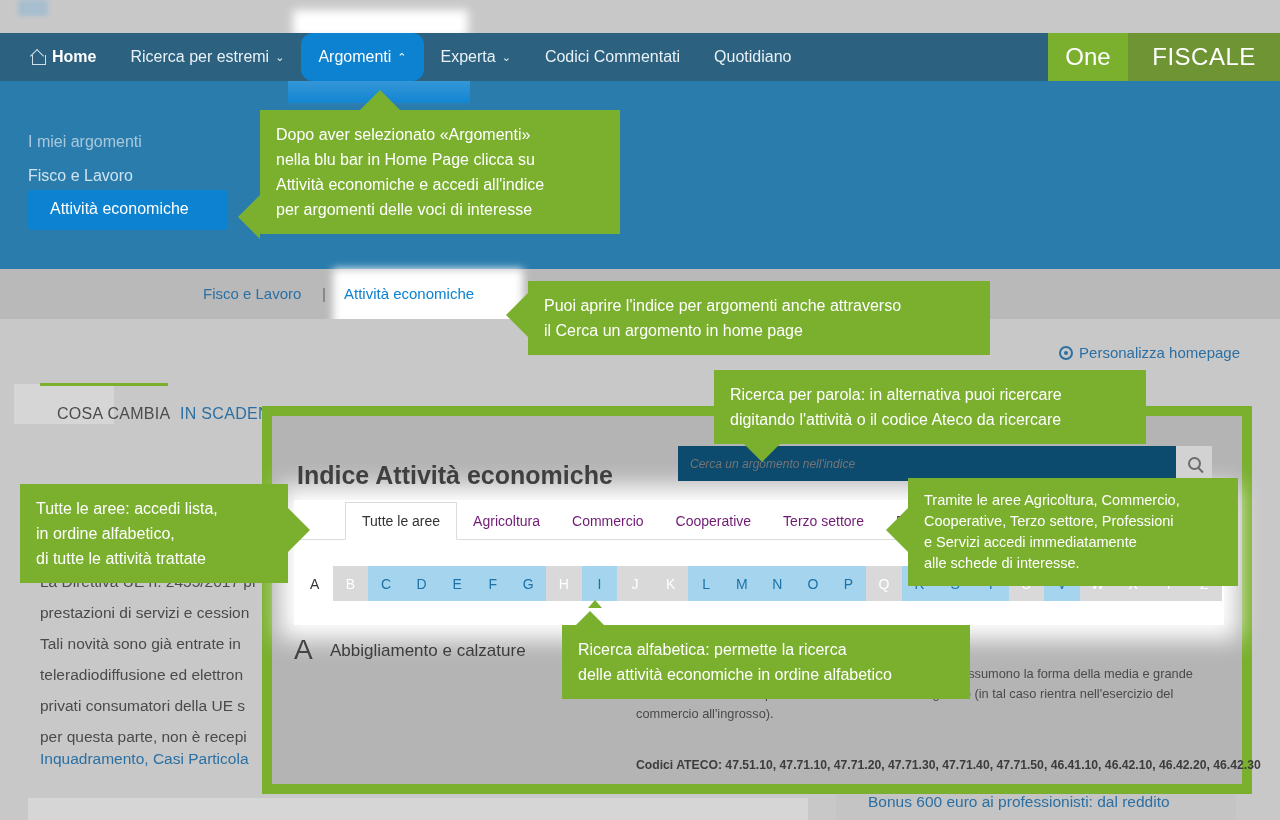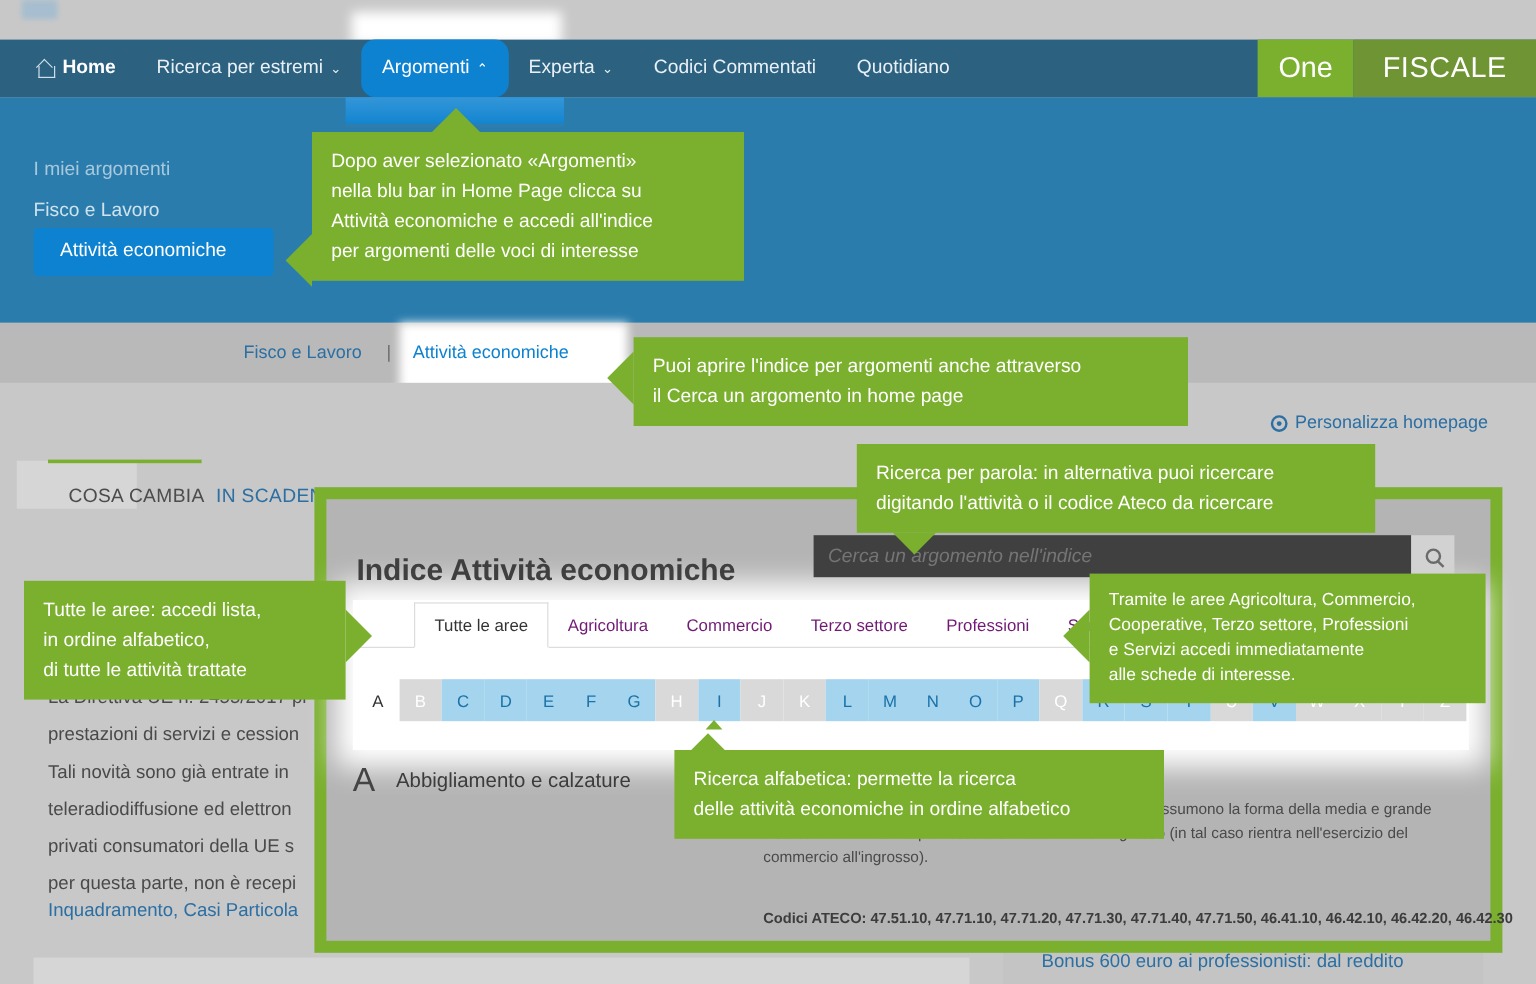--- a/index.html
+++ b/index.html
@@ -94,22 +94,22 @@
   .modal-white { position:absolute; left:294px; top:500px; width:930px; height:125px; background:#fff;
                  box-shadow:0 0 22px 14px #fff; }
 
   .crumb { position:absolute; left:298px; top:429px; font-size:13.5px; color:#5c5c5c; }
   .crumb b { color:#3f3f3f; }
   .crumb .sep { color:#8c8c8c; padding:0 4px; }
   .modal-title { position:absolute; left:297px; top:461px; font-size:25px; font-weight:bold;
                  color:#3f3f3f; }
 
   .search-wrap { position:absolute; left:678px; top:446px; width:534px; height:35px; }
-  .search-input { width:498px; height:35px; background:#404040; border:none; outline:none;
-                  font-size:16px; font-style:italic; color:#999; padding:0 12px;
+  .search-input { width:498px; height:35px; background:#0c4a6e; border:none; outline:none;
+                  font-size:12px; font-style:italic; color:#999; padding:0 12px;
                   font-family:"Liberation Sans", sans-serif; }
   .search-btn { position:absolute; right:0; top:0; width:36px; height:35px; background:#d2d2d2;
                 display:flex; align-items:center; justify-content:center; }
   .mag { width:13px; height:13px; border:2px solid #6b6b6b; border-radius:50%; position:relative;
          display:inline-block; }
   .mag::after { content:""; position:absolute; right:-5px; bottom:-3px; width:7px; height:2px;
                 background:#6b6b6b; transform:rotate(45deg); }
 
   .tabs { position:absolute; left:297px; top:502px; height:38px; display:flex; align-items:stretch;padding-left:48px; }
   .tabrow-line { position:absolute; left:297px; top:539px; width:925px; height:1px; background:#dcdcdc; }
@@ -258,20 +258,21 @@
     <div class="search-btn">
       <span class="mag"></span>
     </div>
   </div>
 
   <div class="tabrow-line"></div>
   <div class="tabs" id="modal-tabs">
       <div class="tab sel">Tutte le aree</div>
       <div class="tab">Agricoltura</div>
       <div class="tab">Commercio</div>
+      <div class="tab">Cooperative</div>
       <div class="tab">Terzo settore</div>
       <div class="tab">Professioni</div>
       <div class="tab">Servizi</div>
     </div>
 
   <div class="alpha" id="alpha-row">
       <div class="ltr cur">A</div>
       <div class="ltr off">B</div>
       <div class="ltr on">C</div>
       <div class="ltr on">D</div>

